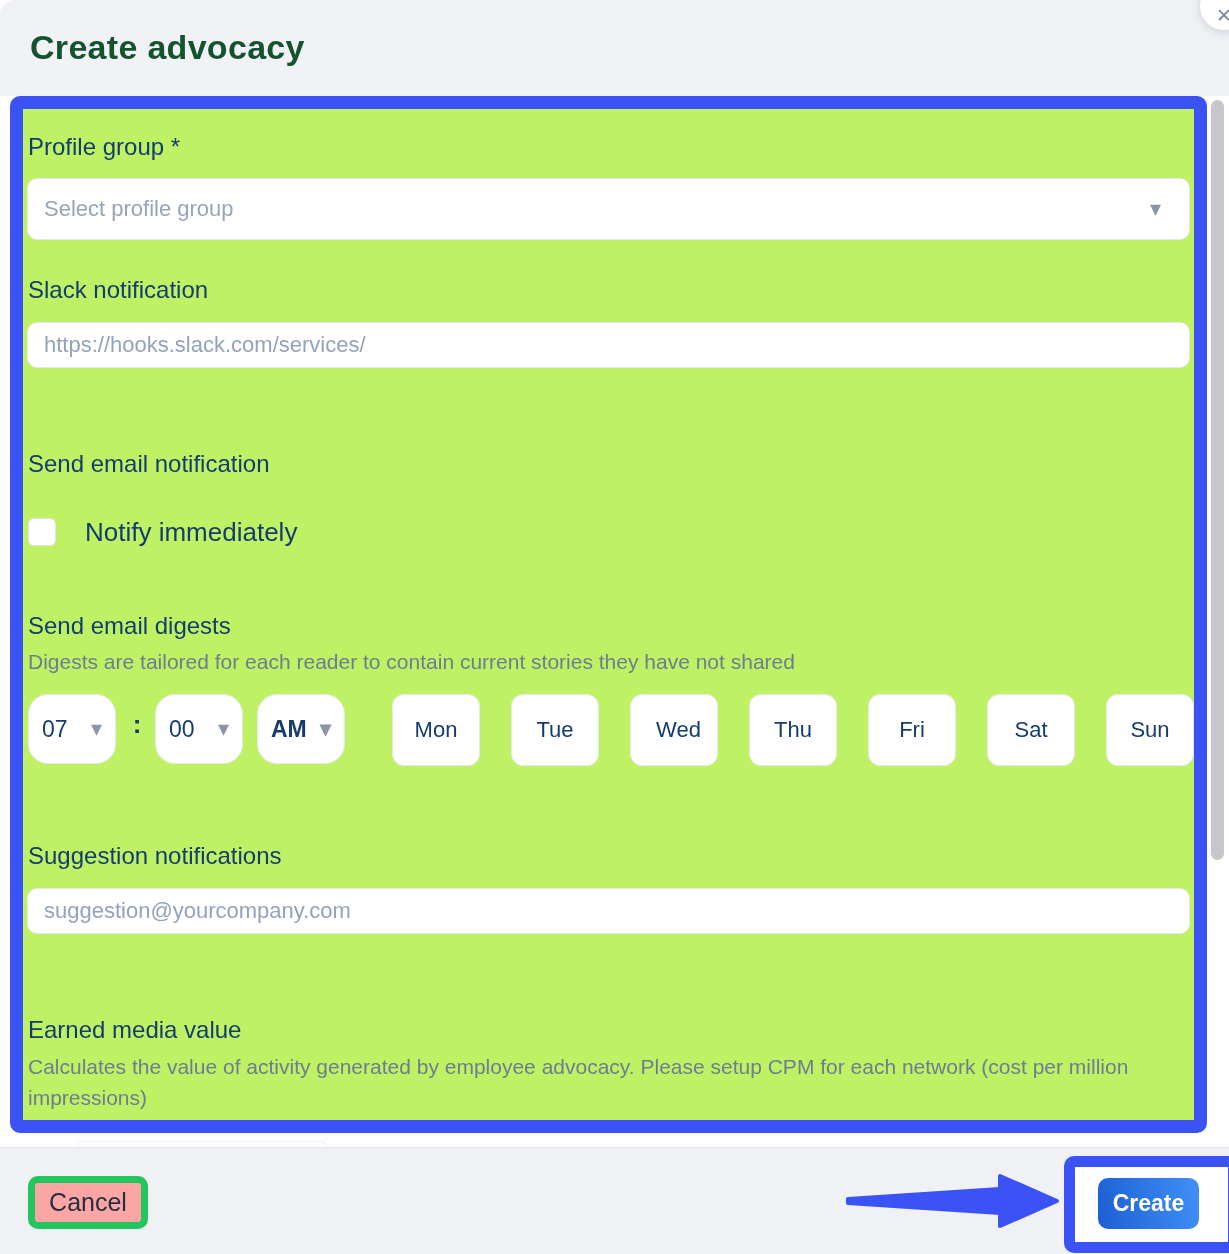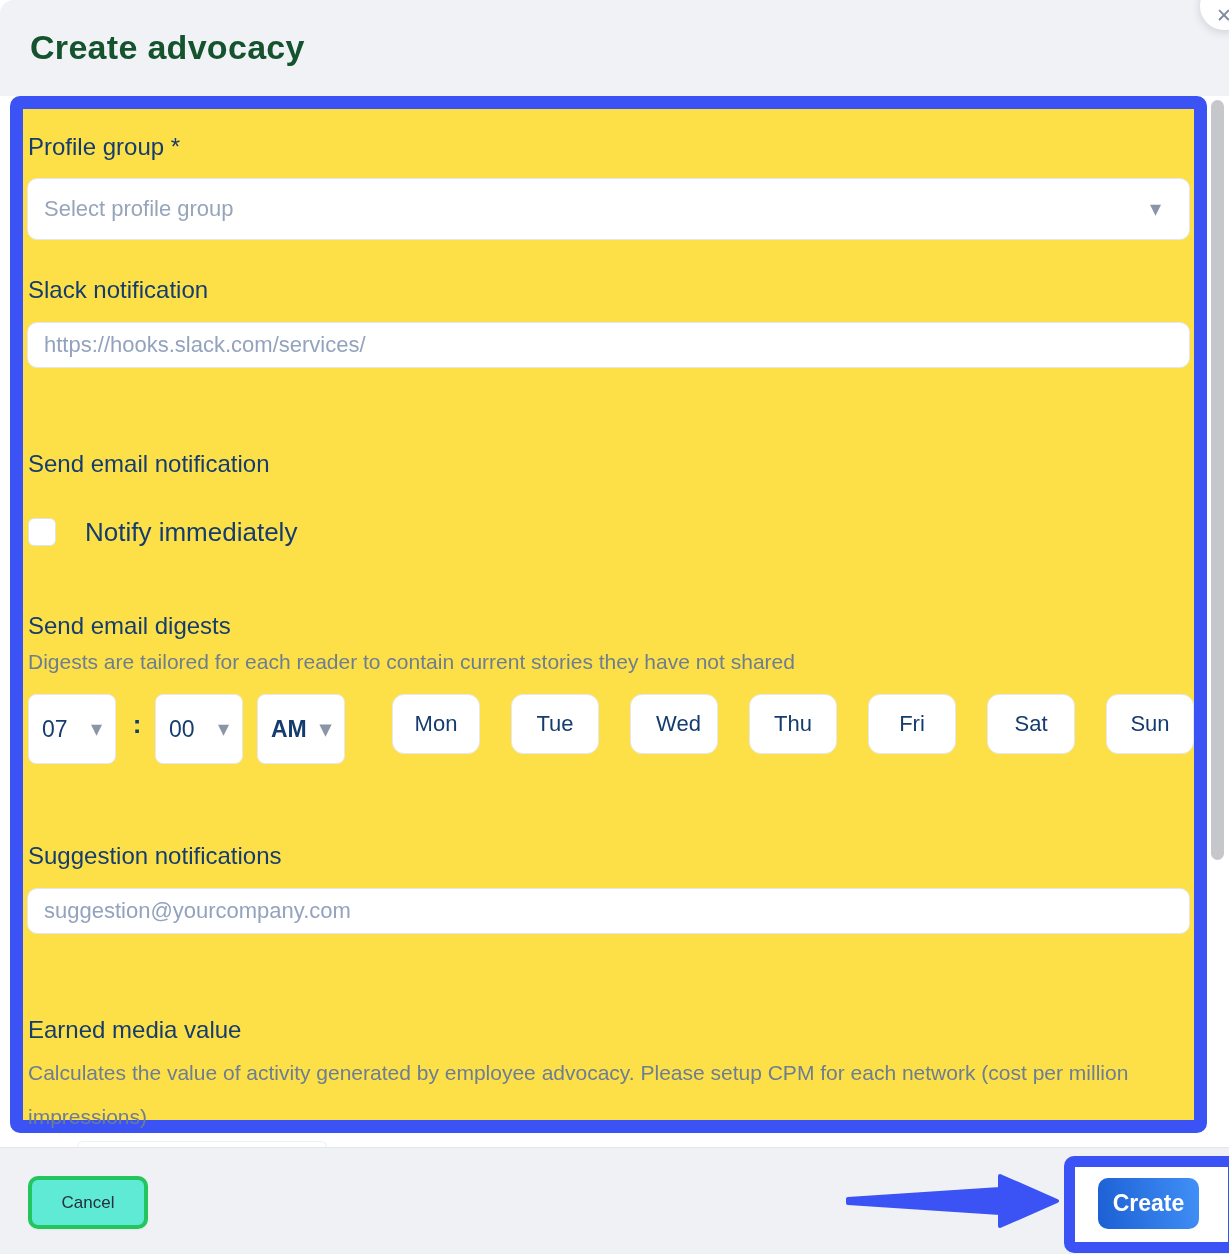--- a/index.html
+++ b/index.html
@@ -13,21 +13,21 @@
   .title  { position:absolute; left:30px; top:28px; font-size:34px; font-weight:600;
             color:#14532d; letter-spacing:.3px; }
   .close-btn { position:absolute; left:1200px; top:-18px; width:48px; height:48px;
                border-radius:50%; background:#ffffff; border:none;
                box-shadow:0 2px 10px rgba(40,50,80,.18); cursor:pointer;
                display:flex; align-items:center; justify-content:center; }
   .close-x { font-size:19px; color:#7e8aa0; line-height:1; margin-top:18px; }
 
   
   .annot-box { position:absolute; left:10px; top:96px; width:1197px; height:1037px;
-               background:#fde047; border:13px solid #3b53f4; border-radius:10px; }
+               background:#bef264; border:13px solid #3b53f4; border-radius:10px; }
   .fld-label { position:absolute; left:5px; font-size:24px; font-weight:500; color:#153c6e; }
   .fld-desc  { position:absolute; left:5px; font-size:21px; color:#6d7d92; }
 
   .text-input { position:absolute; left:4px; right:4px; height:46px;
                 border:1px solid #e3e6ec; border-radius:10px; background:#fff;
                 font-family:"Liberation Sans",sans-serif;
                 font-size:22px; color:#153c6e; padding:0 16px; outline:none; }
   .text-input::placeholder { color:#93a3bd; opacity:1; }
 
   .select { position:absolute; left:4px; right:4px; height:62px; border:1px solid #e3e6ec;
@@ -35,44 +35,44 @@
             justify-content:space-between; padding:0 28px 0 16px; cursor:pointer; }
   .select .ph { font-size:22px; color:#97a5ba; }
   .chev { color:#8b95a8; font-size:22px; line-height:1; }
 
   .checkbox { position:absolute; left:5px; top:409px; width:28px; height:28px;
               border:1px solid #dfe3ea; border-radius:6px; background:#fff;
               appearance:none; -webkit-appearance:none; cursor:pointer; }
   .chk-label { position:absolute; left:62px; top:408px; font-size:26px; font-weight:500; color:#153c6e; }
 
   .timebox { position:absolute; top:585px; width:88px; height:70px; border:1px solid #e6e8ee;
-             border-radius:8px; background:#fff; display:flex; align-items:center;
+             border-radius:20px; background:#fff; display:flex; align-items:center;
              justify-content:space-between; padding:0 13px; cursor:pointer; }
   .timebox .tval { font-size:23px; color:#153c6e; }
   .colon { position:absolute; left:102px; top:600px; width:24px; text-align:center;
            font-size:26px; font-weight:700; color:#153c6e; }
-  .daybtn { position:absolute; top:585px; width:88px; height:60px; border:1px solid #e6e8ee;
+  .daybtn { position:absolute; top:585px; width:88px; height:72px; border:1px solid #e6e8ee;
             border-radius:12px; background:#fff; font-family:"Liberation Sans",sans-serif;
             font-size:22px; color:#153c6e; cursor:pointer; }
 
   
   .sliver { position:absolute; left:77px; top:1141px; width:250px; height:6px;
             background:#ffffff; border:1px solid #eef0f4; border-bottom:none;
             border-radius:8px 8px 0 0; }
 
   
   .scroll-thumb { position:absolute; left:1211px; top:100px; width:13px; height:760px;
                   border-radius:7px; background:#c6c7ca; }
 
   
   .footer { position:absolute; left:0; top:1147px; width:1229px; height:107px;
             background:#f0f1f5; border-top:1px solid #e4e6eb; }
   .cancel-btn { position:absolute; left:28px; top:28px; width:120px; height:53px;
-                background:#5eead4; border:4px solid #22c55e; border-radius:10px;
-                font-family:"Liberation Sans",sans-serif; font-size:17px; color:#25303e;
+                background:#fca5a5; border:7px solid #22c55e; border-radius:10px;
+                font-family:"Liberation Sans",sans-serif; font-size:25px; color:#25303e;
                 cursor:pointer; box-shadow:0 1px 2px rgba(30,40,70,.05); }
   .arrow-svg { position:absolute; left:845px; top:22px; width:215px; height:62px; }
   .create-annot { position:absolute; left:1064px; top:8px; width:175px; height:97px;
                   background:#ffffff; border:11px solid #3b53f4; border-radius:10px; }
   .create-btn { position:absolute; left:23px; top:11px; width:101px; height:51px;
                 border:none; border-radius:10px; cursor:pointer;
                 background:linear-gradient(80deg,#1c5fd3 0%,#4190f7 100%);
                 font-family:"Liberation Sans",sans-serif; font-size:23px; font-weight:700;
                 color:#ffffff; }
 </style>
@@ -125,21 +125,21 @@
     <button class="daybtn" style="left:607px;padding-left:9px;">Wed</button>
     <button class="daybtn" style="left:726px;">Thu</button>
     <button class="daybtn" style="left:845px;">Fri</button>
     <button class="daybtn" style="left:964px;">Sat</button>
     <button class="daybtn" style="left:1083px;">Sun</button>
 
     <div class="fld-label" style="top:733px;">Suggestion notifications</div>
     <input type="text" class="text-input" style="top: 779px;" placeholder="suggestion@yourcompany.com">
 
     <div class="fld-label" style="top:907px;">Earned media value</div>
-    <div class="fld-desc" style="top:942px; right:8px; line-height:44px;">Calculates the value of activity generated by employee advocacy. Please setup CPM for each network (cost per million impressions)</div>
+    <div class="fld-desc" style="top:942px; right:8px; line-height:31px;">Calculates the value of activity generated by employee advocacy. Please setup CPM for each network (cost per million impressions)</div>
 
   </div>
 
   <div class="sliver"></div>
   <div class="scroll-thumb"></div>
 
   <div class="footer">
     <button class="cancel-btn">Cancel</button>
 
     <svg class="arrow-svg" viewBox="0 0 215 62">

